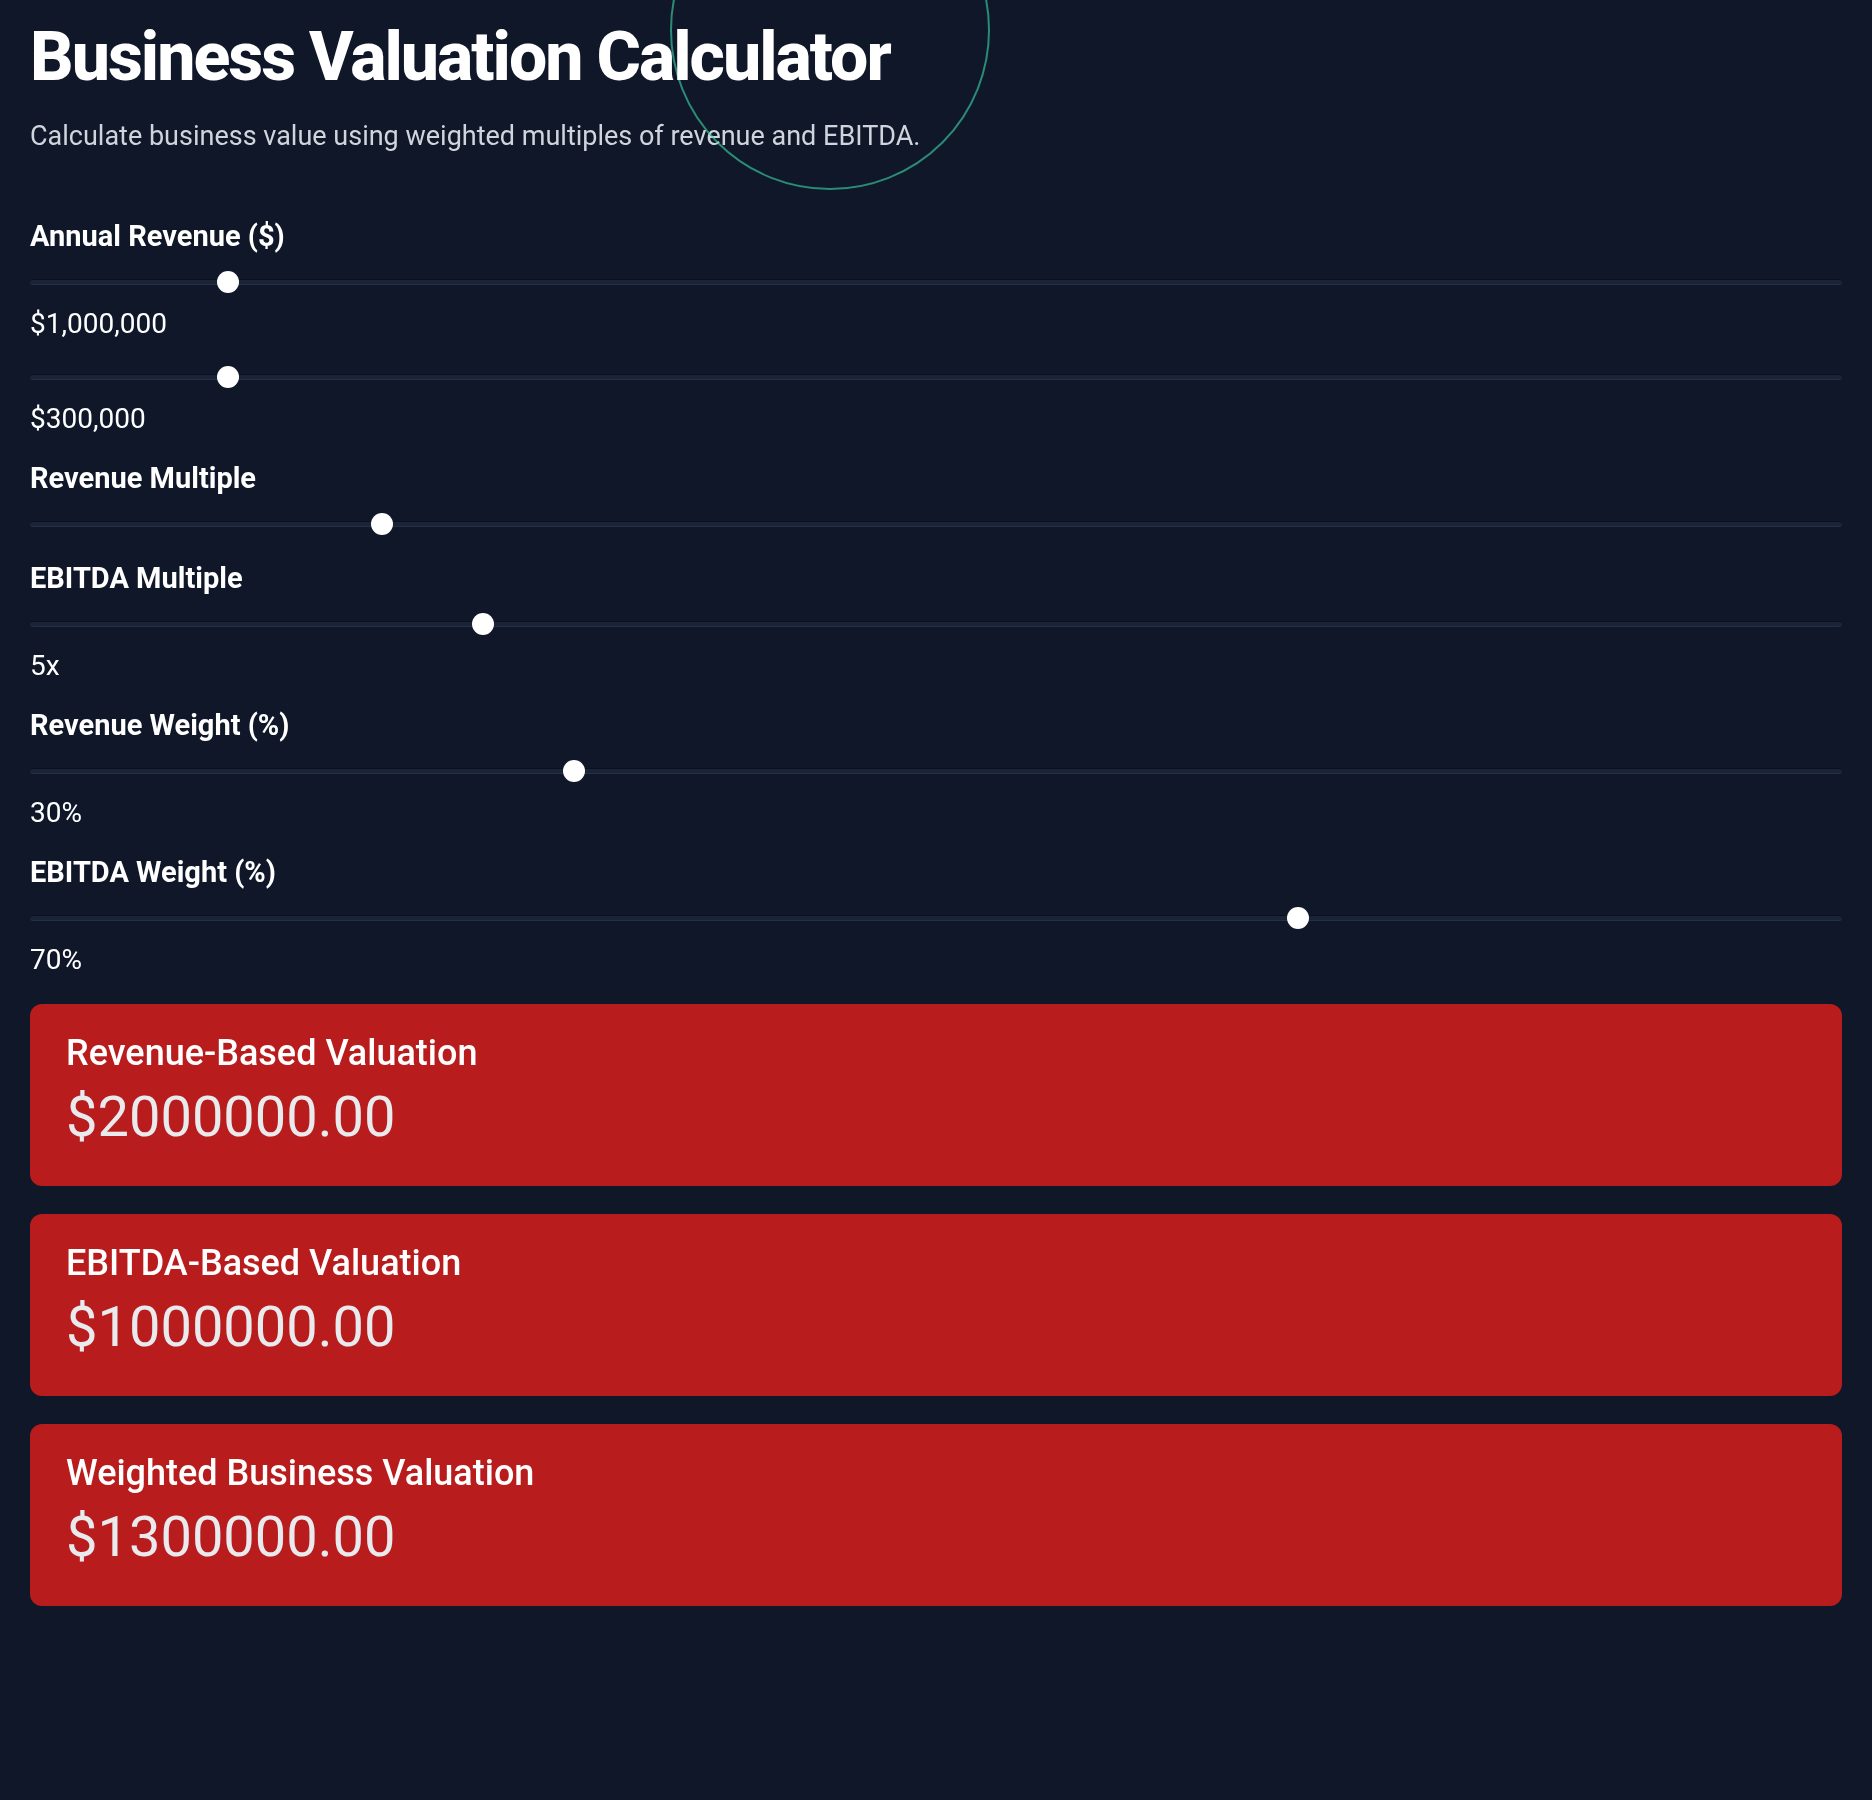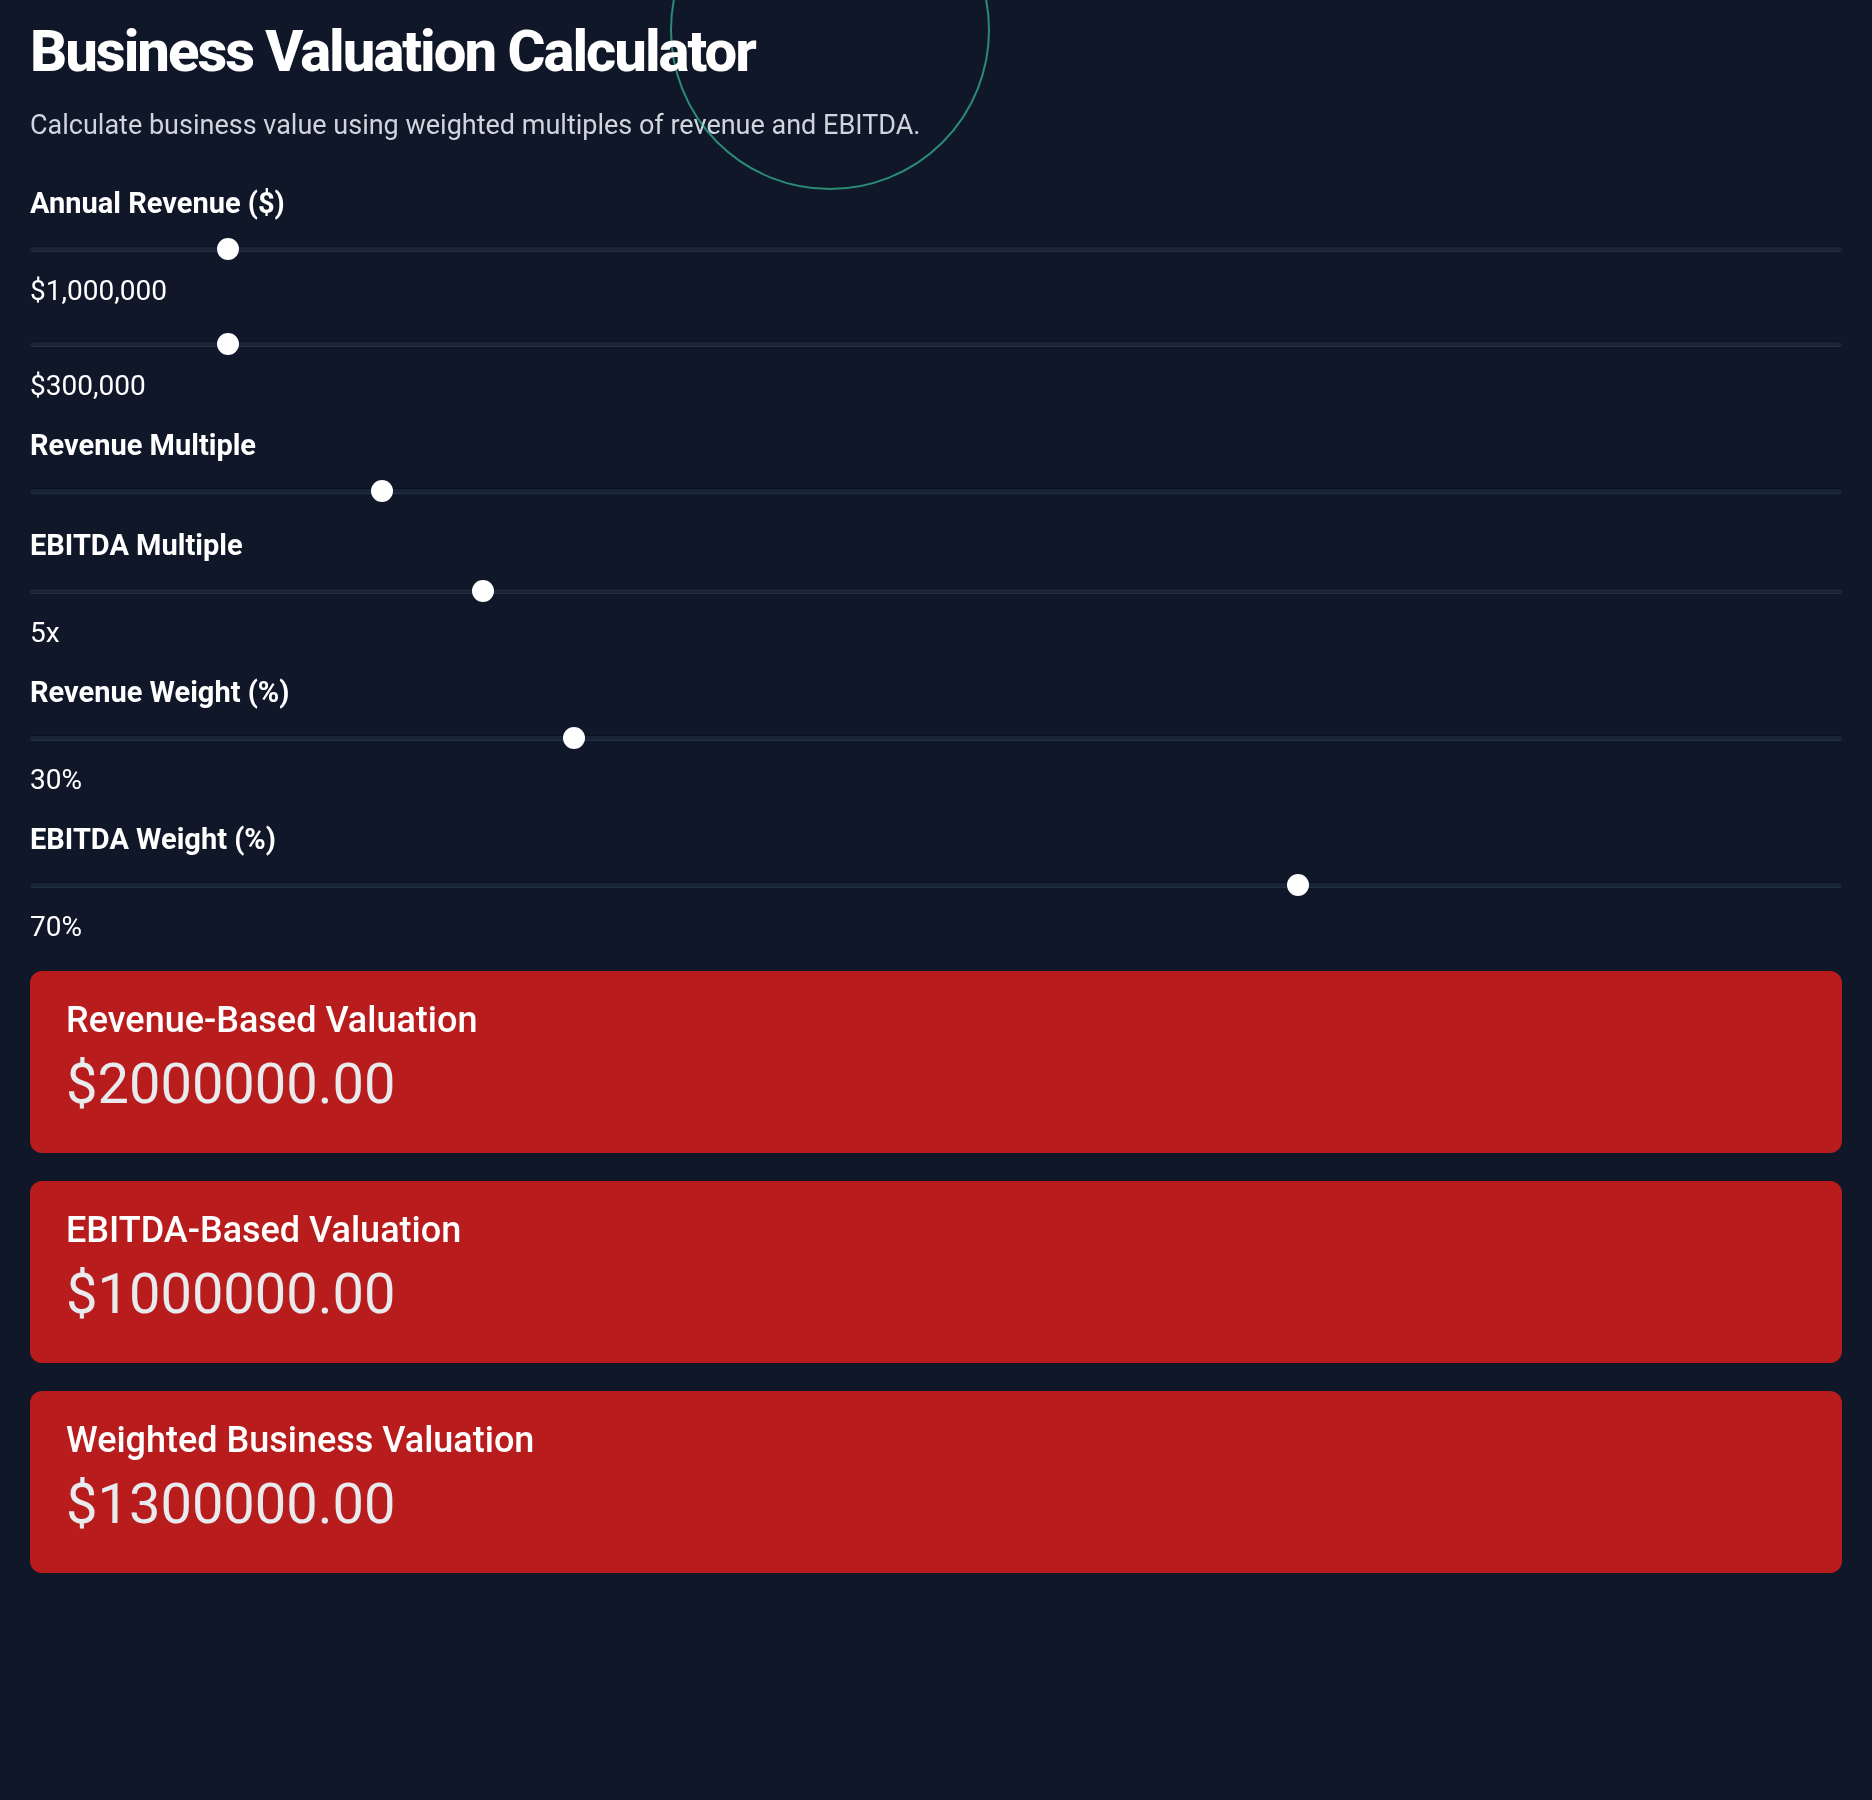--- a/index.html
+++ b/index.html
@@ -25,33 +25,33 @@
       left: 670px;
       width: 320px;
       height: 320px;
       border: 2px solid #3dd9a8;
       border-radius: 50%;
       opacity: 0.6;
       pointer-events: none;
     }
     
     .title {
-      font-size: 58px;
+      font-size: 68px;
       font-weight: 800;
       letter-spacing: -2px;
       margin-bottom: 25px;
       line-height: 1.1;
       position: relative;
       z-index: 1;
     }
     
     .description {
       font-size: 27px;
       color: #d0d5dd;
-      margin-bottom: 45px;
+      margin-bottom: 67px;
       font-weight: 400;
     }
     
     .slider-group {
       margin-bottom: 26px;
     }
     
     .slider-label {
       font-size: 29px;
       font-weight: 700;

